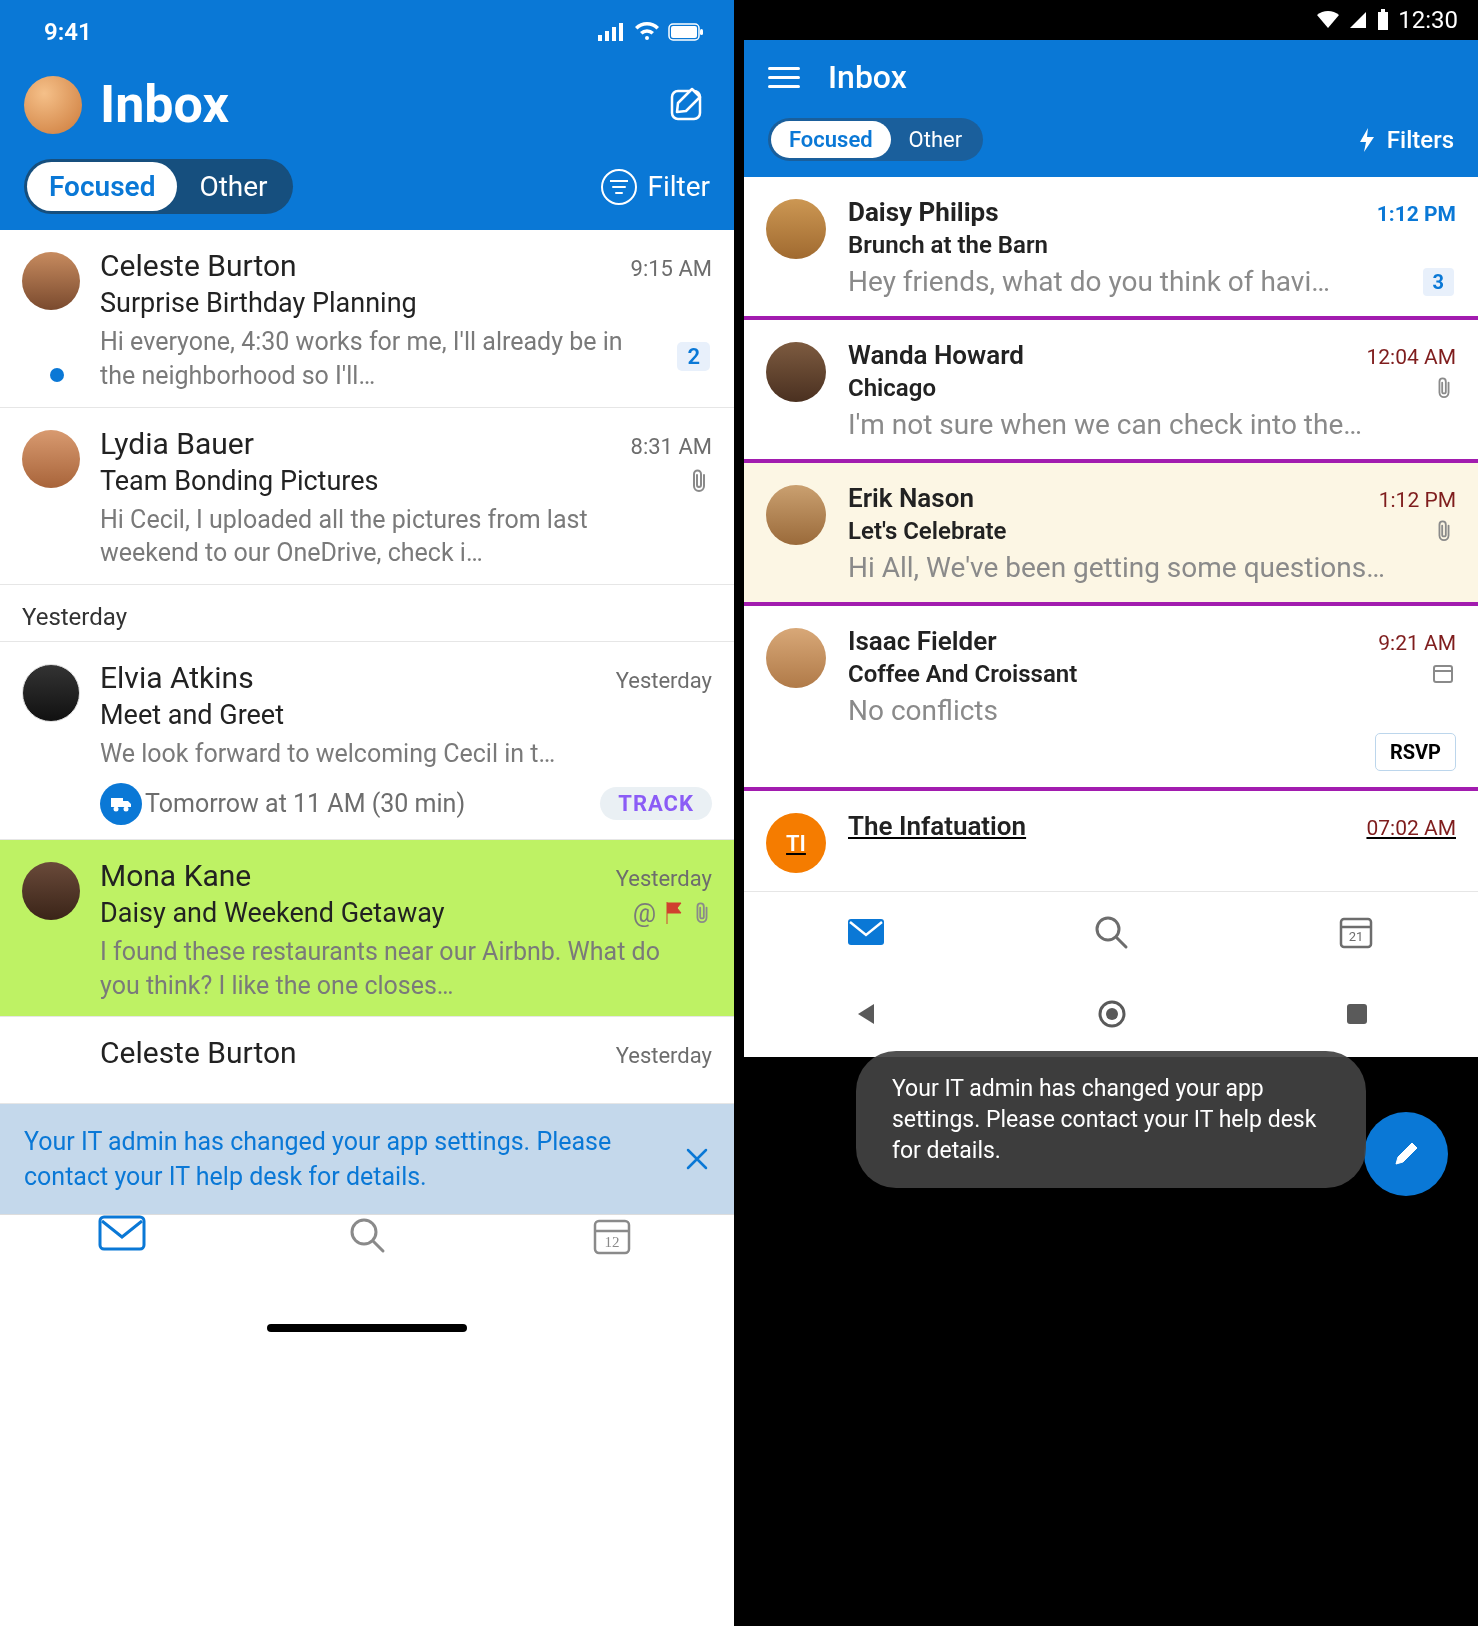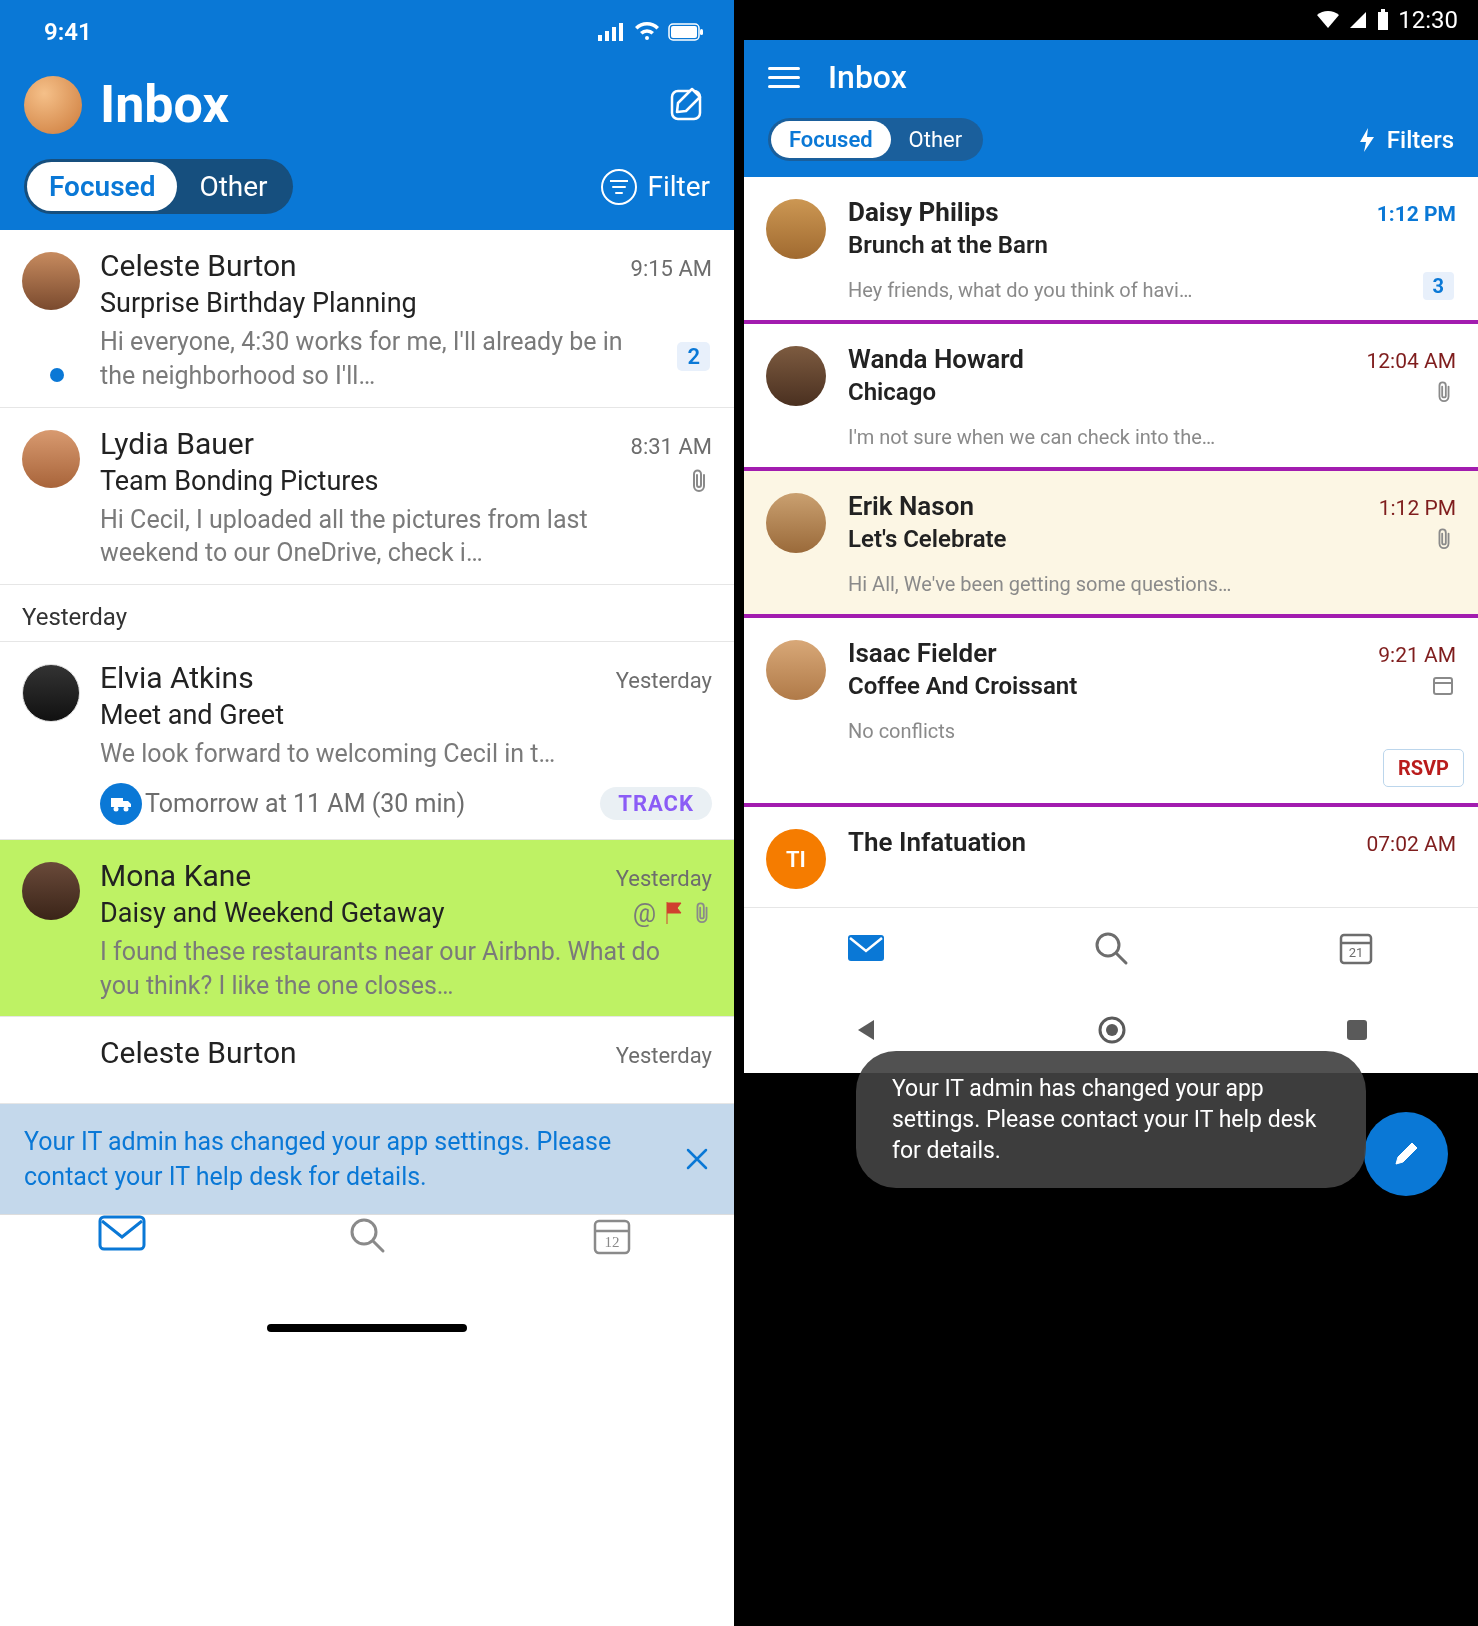--- a/index.html
+++ b/index.html
@@ -67,25 +67,25 @@
   .android .msg{ display:flex; padding:20px 22px 18px 22px; border-bottom:4px solid #a21caf; position:relative;}
   .android .msg .av{ width:60px; height:60px; border-radius:50%; flex:none; margin-right:22px; margin-top:2px;}
   .av.b1{background:linear-gradient(#cc9753,#a06a30);} .av.b2{background:linear-gradient(#7d5b40,#4a3020);} .av.b3{background:linear-gradient(#caa070,#9a6a3a);} .av.b4{background:linear-gradient(#d8a878,#b07a48);} .av.b5{background:#f57c00;color:#fff;display:flex;align-items:center;justify-content:center;font-weight:600;font-size:22px;}
   .android .msg .body{ flex:1; min-width:0;}
   .android .msg .line1{ display:flex; justify-content:space-between; align-items:baseline;}
   .android .msg .from{ font-size:26px; color:#222; font-weight:600;}
   .android .msg .from.unread{ font-weight:700;}
   .android .msg .time{ font-size:21px; color:#7f1d1d;}
   .android .msg .time.unread{ color:#0a78d6; font-weight:700;}
   .android .msg .subj{ font-size:24px; color:#222; margin-top:4px; font-weight:600;}
-  .android .msg .prev{ font-size:20px; color:#8a8a8a; margin-top:19px; padding-right:46px; white-space:nowrap; overflow:hidden; text-overflow:ellipsis;}
+  .android .msg .prev{ font-size:28px; color:#8a8a8a; margin-top:6px; padding-right:46px; white-space:nowrap; overflow:hidden; text-overflow:ellipsis;}
   .android .msg .badge{ position:absolute; right:24px; bottom:20px; background:#e8f0fb; color:#0a78d6; font-weight:700; font-size:20px; padding:2px 10px; border-radius:4px;}
   .android .msg .attach-ico{ position:absolute; right:24px; top:56px; color:#8a8a8a;}
   .android .msg.highlight{ background:#fcf6e4;}
-  .rsvp{ position:absolute; right:14px; bottom:16px; color:#b91c1c; border:1.5px solid #bcd6ec; font-weight:700; padding:6px 14px; border-radius:5px; font-size:20px; background:#fff;}
+  .rsvp{ position:absolute; right:22px; bottom:16px; color:#000000; border:1.5px solid #bcd6ec; font-weight:700; padding:6px 14px; border-radius:5px; font-size:20px; background:#fff;}
   .android .toast{ position:absolute; left:50%; transform:translateX(-50%); bottom:438px; background:rgba(66,66,66,0.92); color:#fff; font-size:23px; padding:22px 36px; border-radius:40px; width:510px; line-height:1.35; z-index:5;}
   .android .fab{ position:absolute; right:30px; bottom:430px; width:84px; height:84px; border-radius:50%; background:#0a78d6; display:flex; align-items:center; justify-content:center; z-index:3; box-shadow:0 4px 10px rgba(0,0,0,.3);}
   .android .bottombar{ height:80px; display:flex; border-top:1px solid #e6e6e6;}
   .android .bottombar .tab{ flex:1; display:flex; align-items:center; justify-content:center;}
   .android .navbar{ height:86px; background:#fff; display:flex; align-items:center; justify-content:space-around;}
   .android .blackbot{ flex:1; background:#000;}
   .android-wrap{ display:flex; flex-direction:column; height:1626px;}
 
   svg{display:block;}
 </style>
@@ -362,21 +362,21 @@
         <div class="prev">No conflicts</div>
       </div>
       <span class="attach-ico">
               <svg width="22" height="22" viewBox="0 0 22 22">
                 <rect x="2" y="4" width="18" height="16" rx="2" fill="none" stroke="#8a8a8a" stroke-width="2"></rect>
                 <line x1="2" y1="9" x2="20" y2="9" stroke="#8a8a8a" stroke-width="2"></line>
               </svg>
             </span>
       <span class="rsvp">RSVP</span>
     </div>
-    <div class="msg" style="border-bottom:none;">
+    <div class="msg" style="border-bottom:none;text-decoration:underline;">
       <div class="av b5">
               <span>TI</span>
             </div>
       <div class="body">
         <div class="line1">
                 <span class="from">The Infatuation</span>
                 <span class="time">07:02 AM</span>
               </div>
       </div>
     </div>

